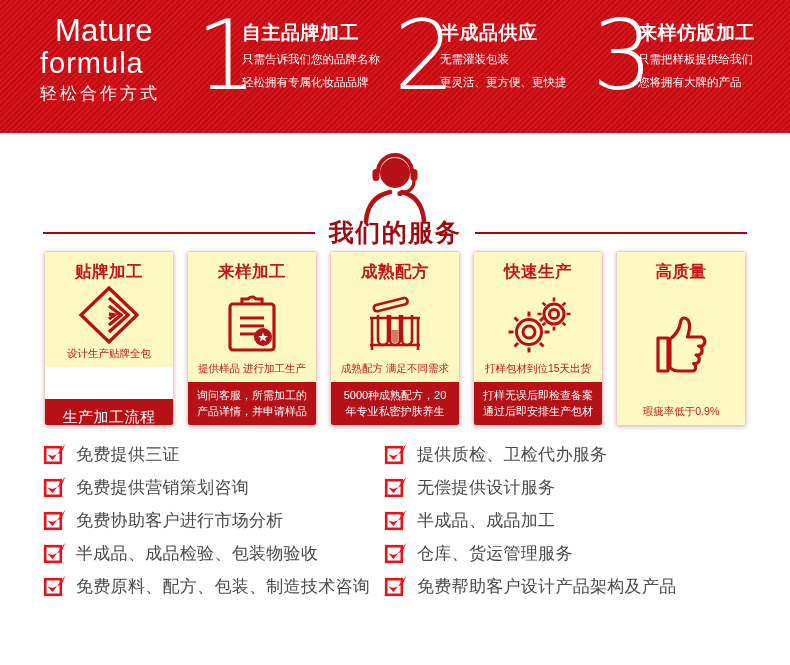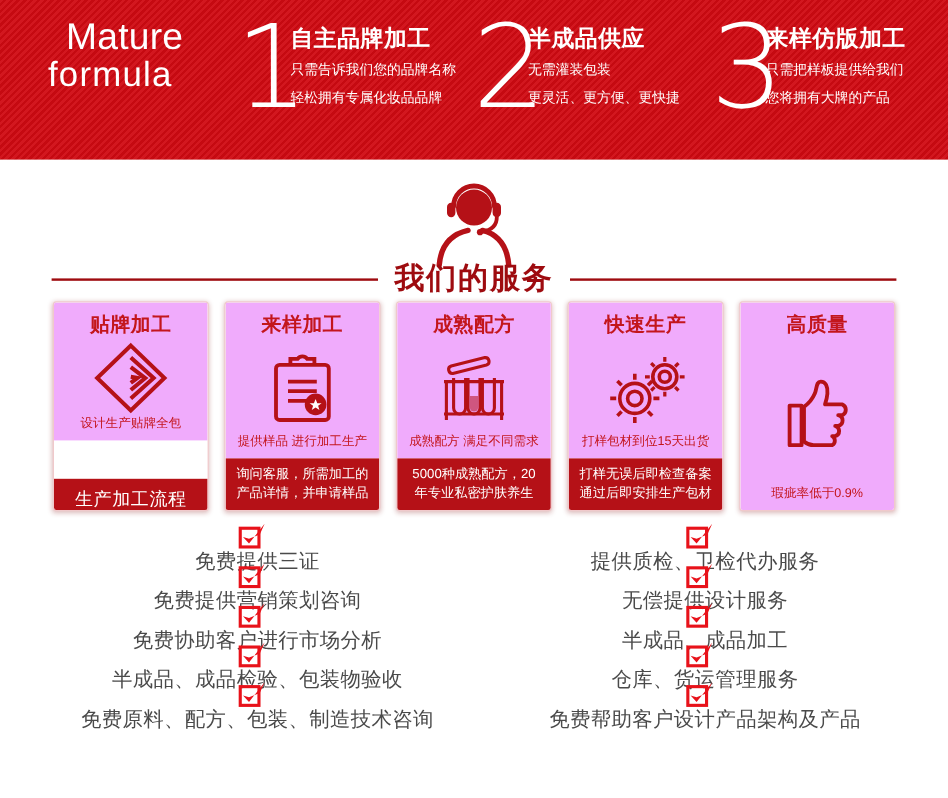--- a/index.html
+++ b/index.html
@@ -173,21 +173,21 @@
     box-shadow: 0 1px 4px rgba(130,20,20,0.30);
     display: flex;
     flex-direction: column;
     overflow: hidden;
   }
   .card-top {
     flex: 1 1 auto;
     display: flex;
     flex-direction: column;
     align-items: center;
-    background: #f0abfc;
+    background: #fef9c3;
     padding-top: 8px;
   }
   .card-title {
     font-size: 16.5px;
     line-height: 22px;
     font-weight: bold;
     color: #c3161c;
     letter-spacing: 0.5px;
     white-space: nowrap;
   }
@@ -239,21 +239,21 @@
     flex-direction: row;
   }
   .check-col {
     display: flex;
     flex-direction: column;
   }
   .check-col.left { width: 385px; padding-left: 44px; box-sizing: border-box; }
   .check-col.right { width: 405px; padding-left: 0px; box-sizing: border-box; }
   .check-item {
     display: flex;
-    flex-direction: column;
+    flex-direction: row;
     align-items: center;
     height: 33px;
   }
   .check-box {
     position: relative;
     width: 19px;
     height: 19px;
     flex: 0 0 auto;
     margin-right: 13px;
   }
@@ -267,20 +267,21 @@
 </style>
 </head>
 <body>
 
 <div class="banner">
   <div class="banner-inner">
 
     <div class="brand-block">
       <div class="brand-line1">Mature</div>
       <div class="brand-line2">formula</div>
+      <div class="brand-line3">轻松合作方式</div>
     </div>
 
     <div class="steps">
 
       <div class="step">
         <div class="step-num">1</div>
         <div class="step-body">
           <div class="step-title">自主品牌加工</div>
           <div class="step-sub">只需告诉我们您的品牌名称</div>
           <div class="step-sub">轻松拥有专属化妆品品牌</div>

